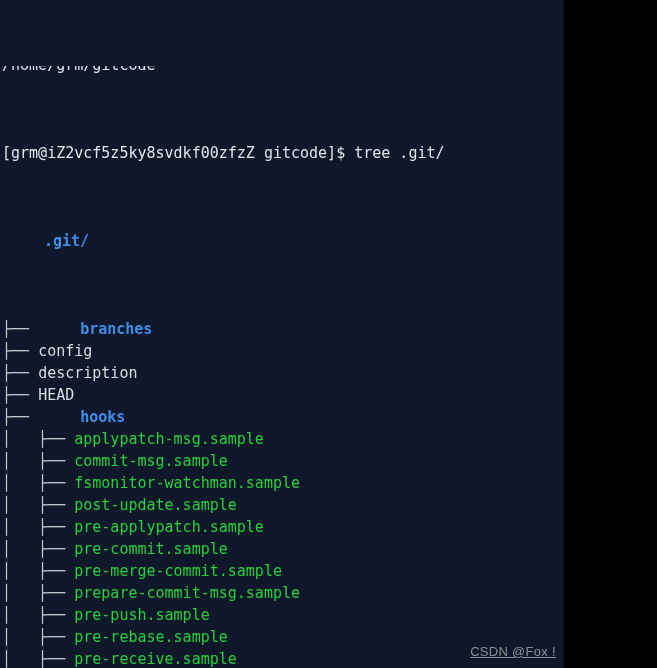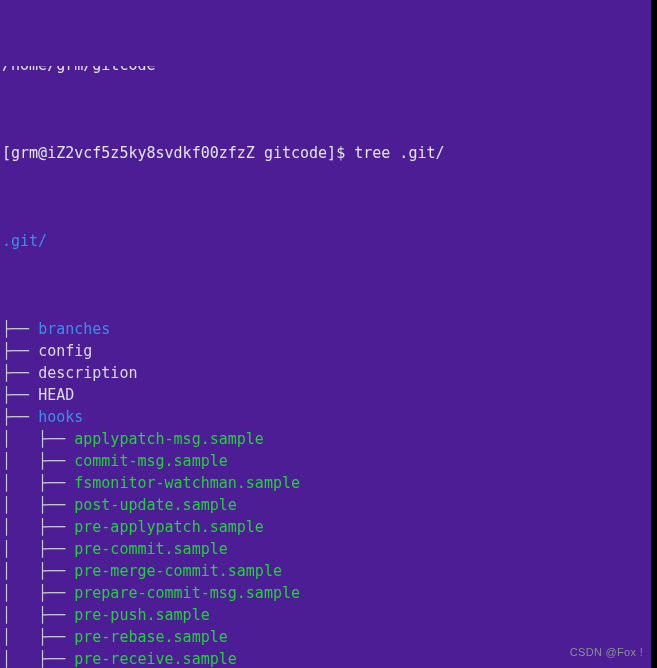--- a/index.html
+++ b/index.html
@@ -8,23 +8,23 @@
     background: #000000;
   }
   body {
     width: 657px;
     height: 668px;
     overflow: hidden;
     font-family: "DejaVu Sans Mono", "Liberation Mono", monospace;
   }
   #terminal {
     position: relative;
-    width: 651px;
+    width: 564px;
     height: 668px;
-    background: #4c1d95;
+    background: #0f172a;
     box-sizing: border-box;
     padding: 0px 0 0 2px;
     font-size: 15px;
     line-height: 22px;
     letter-spacing: 0px;
     white-space: pre;
     color: #d9dde0;
   }
   .line {
     height: 22px;
@@ -42,42 +42,44 @@
     display: block;
     position: relative;
     top: -12px;
     line-height: 22px;
   }
   .guide {
     color: #c8ccd0;
   }
   .dir {
     color: #3b8eea;
-    font-weight: normal;
+    font-weight: bold;
+    margin-left: 42px;
   }
   .exe {
     color: #23d13b;
     font-weight: normal;
   }
   .file {
     color: #d9dde0;
   }
   .prompt {
     color: #e3e7ea;
   }
   #watermark {
     position: absolute;
     right: 8px;
     top: 645px;
     font-family: "Liberation Sans", sans-serif;
-    font-size: 11px;
+    font-size: 13px;
     line-height: 14px;
     color: #8b9095;
     letter-spacing: 0.3px;
     white-space: pre;
+    text-decoration: underline;
   }
 </style>
 </head>
 <body>
 
 <div id="terminal">
 
   <div class="line first"><span class="inner prompt">/home/grm/gitcode</span></div>
 
   <div class="line"><span class="prompt">[grm@iZ2vcf5z5ky8svdkf00zfzZ gitcode]$ tree .git/</span></div>

